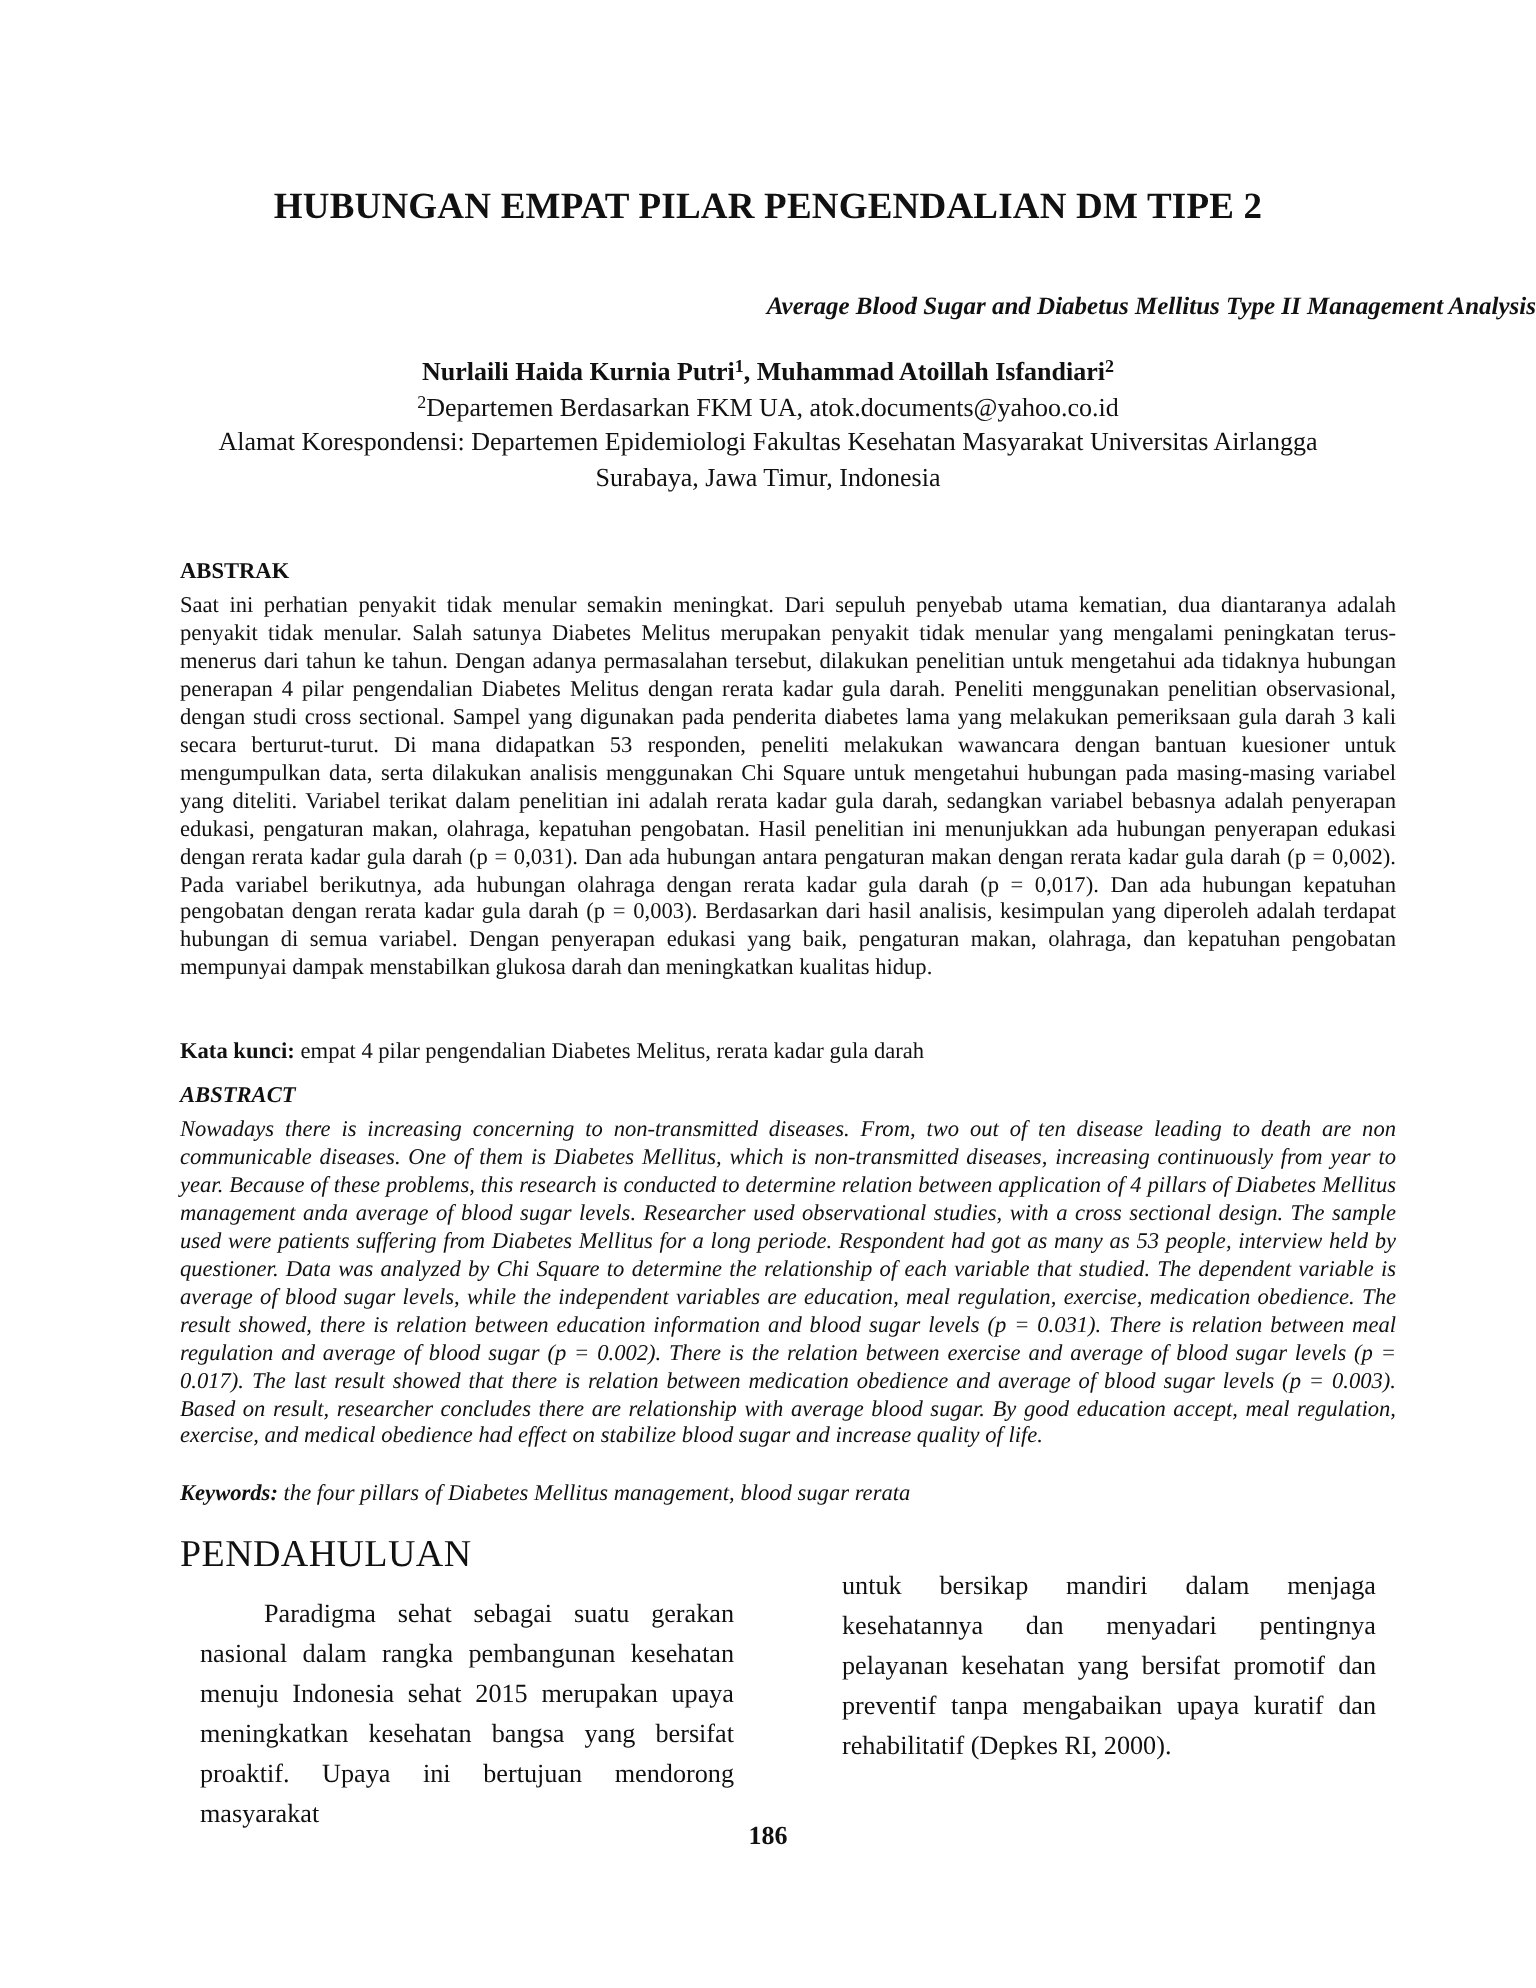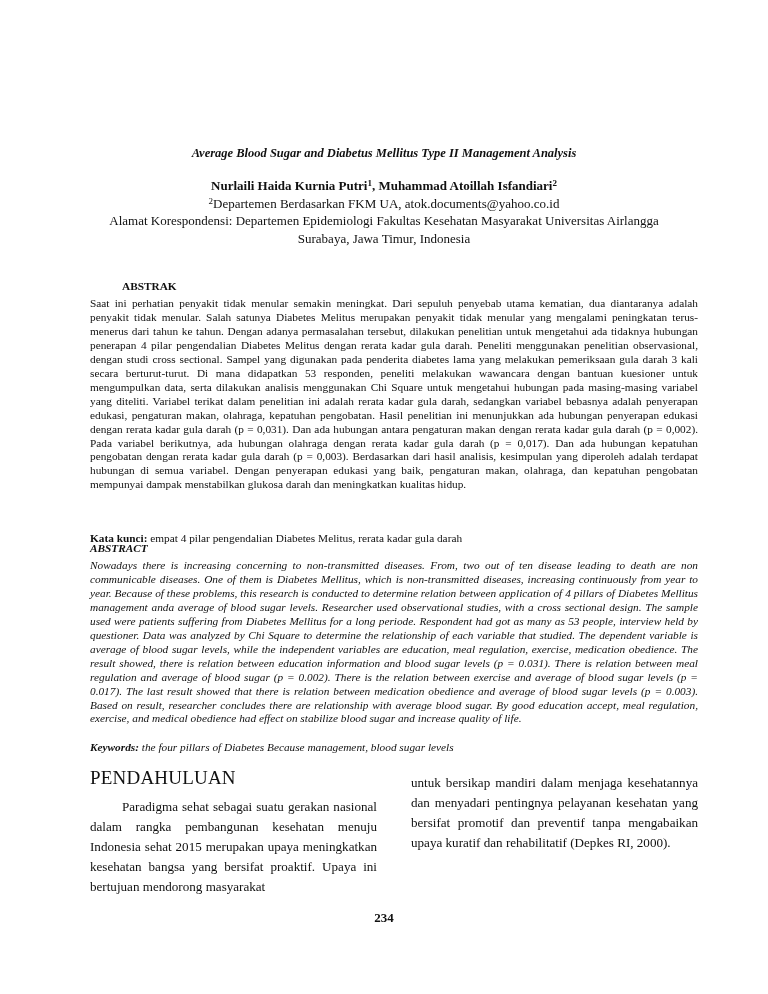--- a/index.html
+++ b/index.html
@@ -8,59 +8,60 @@
     font-family: "Liberation Serif", serif; color: #111111;
   }
   .title {
     position: absolute; left: 0; width: 768px; top: 93px;
     text-align: center; font-weight: bold; font-size: 18.5px; line-height: 22px;
     letter-spacing: 0.1px;
   }
   .title div { white-space: nowrap; }
   .subtitle {
     position: absolute; left: 0; width: 768px; top: 145px;
-    text-align: center; font-weight: bold; font-style: italic; font-size: 12.5px; line-height: 16px;
+    text-align: right; font-weight: bold; font-style: italic; font-size: 12.5px; line-height: 16px;
   }
   .authors {
     position: absolute; left: 0; width: 768px; top: 177px;
     text-align: center; font-size: 13px; line-height: 17.5px;
   }
   .authors .names { font-weight: bold; }
   .authors sup { font-size: 9px; vertical-align: 4px; line-height: 0; }
   .abs-block {
     position: absolute; left: 90px; width: 608px;
     font-size: 11.3px; line-height: 13.95px; text-align: justify;
   }
   .abs-heading { font-weight: bold; font-size: 11.3px; line-height: 14px; }
   #abstrak { top: 279px; }
-  #abstrak .abs-heading { margin-bottom: 4px; margin-left: 32px; }
-  #katakunci { top: 532px; }
+  #abstrak .abs-heading { margin-bottom: 4px; }
+  #katakunci { top: 520px; }
   #katakunci b { font-weight: bold; }
   #abstract { top: 541px; font-style: italic; font-family: Liberation Serif, serif; }
   #abstract .abs-heading { margin-bottom: 4px; font-style: italic; }
   #keywords { top: 741px; font-style: italic; }
   #keywords b { font-weight: bold; }
   .col {
     position: absolute; width: 287px; top: 770px;
     font-size: 13.1px; line-height: 19.9px; text-align: justify;
   }
   #col-left { left: 90px; }
   #col-right { left: 411px; top: 773px; }
   .section-heading { font-weight: normal; font-size: 19px; line-height: 16px; margin-bottom: 11px; letter-spacing: 0.2px; }
   .indent { text-indent: 32px; }
-  .p { margin: 0; }
+  .p { margin: 10px; }
   .page-number {
     position: absolute; left: 0; width: 768px; top: 910px; text-align: center;
     font-weight: bold; font-size: 13px;
   }
 </style>
 </head>
 <body>
 
 <div class="title">
+  <div>HUBUNGAN EMPAT PILAR PENGENDALIAN DM TIPE 2</div>
 </div>
 
 <div class="subtitle">Average Blood Sugar and Diabetus Mellitus Type II Management Analysis</div>
 
 <div class="authors">
   <div class="names">
     <span>Nurlaili Haida Kurnia Putri</span><sup>1</sup><span>, </span><span>Muhammad Atoillah Isfandiari</span><sup>2</sup>
   </div>
   <div><sup>2</sup><span>Departemen Berdasarkan FKM UA, atok.documents@yahoo.co.id</span></div>
   <div style="white-space:nowrap;text-align:center;">Alamat Korespondensi: Departemen Epidemiologi Fakultas Kesehatan Masyarakat Universitas Airlangga</div>
@@ -72,24 +73,24 @@
   <div>Saat ini perhatian penyakit tidak menular semakin meningkat. Dari sepuluh penyebab utama kematian, dua diantaranya adalah penyakit tidak menular. Salah satunya Diabetes Melitus merupakan penyakit tidak menular yang mengalami peningkatan terus-menerus dari tahun ke tahun. Dengan adanya permasalahan tersebut, dilakukan penelitian untuk mengetahui ada tidaknya hubungan penerapan 4 pilar pengendalian Diabetes Melitus dengan rerata kadar gula darah. Peneliti menggunakan penelitian observasional, dengan studi cross sectional. Sampel yang digunakan pada penderita diabetes lama yang melakukan pemeriksaan gula darah 3 kali secara berturut-turut. Di mana didapatkan 53 responden, peneliti melakukan wawancara dengan bantuan kuesioner untuk mengumpulkan data, serta dilakukan analisis menggunakan Chi Square untuk mengetahui hubungan pada masing-masing variabel yang diteliti. Variabel terikat dalam penelitian ini adalah rerata kadar gula darah, sedangkan variabel bebasnya adalah penyerapan edukasi, pengaturan makan, olahraga, kepatuhan pengobatan. Hasil penelitian ini menunjukkan ada hubungan penyerapan edukasi dengan rerata kadar gula darah (p = 0,031). Dan ada hubungan antara pengaturan makan dengan rerata kadar gula darah (p = 0,002). Pada variabel berikutnya, ada hubungan olahraga dengan rerata kadar gula darah (p = 0,017). Dan ada hubungan kepatuhan pengobatan dengan rerata kadar gula darah (p = 0,003). Berdasarkan dari hasil analisis, kesimpulan yang diperoleh adalah terdapat hubungan di semua variabel. Dengan penyerapan edukasi yang baik, pengaturan makan, olahraga, dan kepatuhan pengobatan mempunyai dampak menstabilkan glukosa darah dan meningkatkan kualitas hidup.</div>
 </div>
 
 <div class="abs-block" id="katakunci"><b>Kata kunci:</b><span> empat 4 pilar pengendalian Diabetes Melitus, rerata kadar gula darah</span></div>
 
 <div class="abs-block" id="abstract">
   <div class="abs-heading">ABSTRACT</div>
   <div>Nowadays there is increasing concerning to non-transmitted diseases. From, two out of ten disease leading to death are non communicable diseases. One of them is Diabetes Mellitus, which is non-transmitted diseases, increasing continuously from year to year. Because of these problems, this research is conducted to determine relation between application of 4 pillars of Diabetes Mellitus management anda average of blood sugar levels. Researcher used observational studies, with a cross sectional design. The sample used were patients suffering from Diabetes Mellitus for a long periode. Respondent had got as many as 53 people, interview held by questioner. Data was analyzed by Chi Square to determine the relationship of each variable that studied. The dependent variable is average of blood sugar levels, while the independent variables are education, meal regulation, exercise, medication obedience. The result showed, there is relation between education information and blood sugar levels (p = 0.031). There is relation between meal regulation and average of blood sugar (p = 0.002). There is the relation between exercise and average of blood sugar levels (p = 0.017). The last result showed that there is relation between medication obedience and average of blood sugar levels (p = 0.003). Based on result, researcher concludes there are relationship with average blood sugar. By good education accept, meal regulation, exercise, and medical obedience had effect on stabilize blood sugar and increase quality of life.</div>
 </div>
 
-<div class="abs-block" id="keywords"><b>Keywords:</b><span> the four pillars of Diabetes Because management, blood sugar levels</span></div>
+<div class="abs-block" id="keywords"><b>Keywords:</b><span> the four pillars of Diabetes Mellitus management, blood sugar rerata</span></div>
 
 <div class="col" id="col-left">
   <div class="section-heading">PENDAHULUAN</div>
   <p class="p indent">Paradigma sehat sebagai suatu gerakan nasional dalam rangka pembangunan kesehatan menuju Indonesia sehat 2015 merupakan upaya meningkatkan kesehatan bangsa yang bersifat proaktif. Upaya ini bertujuan mendorong masyarakat</p>
 </div>
 
 <div class="col" id="col-right">
   <p class="p">untuk bersikap mandiri dalam menjaga kesehatannya dan menyadari pentingnya pelayanan kesehatan yang bersifat promotif dan preventif tanpa mengabaikan upaya kuratif dan rehabilitatif (Depkes RI, 2000).</p>
 </div>
 
-<div class="page-number">234</div>
+<div class="page-number">186</div>
 
 </body></html>

